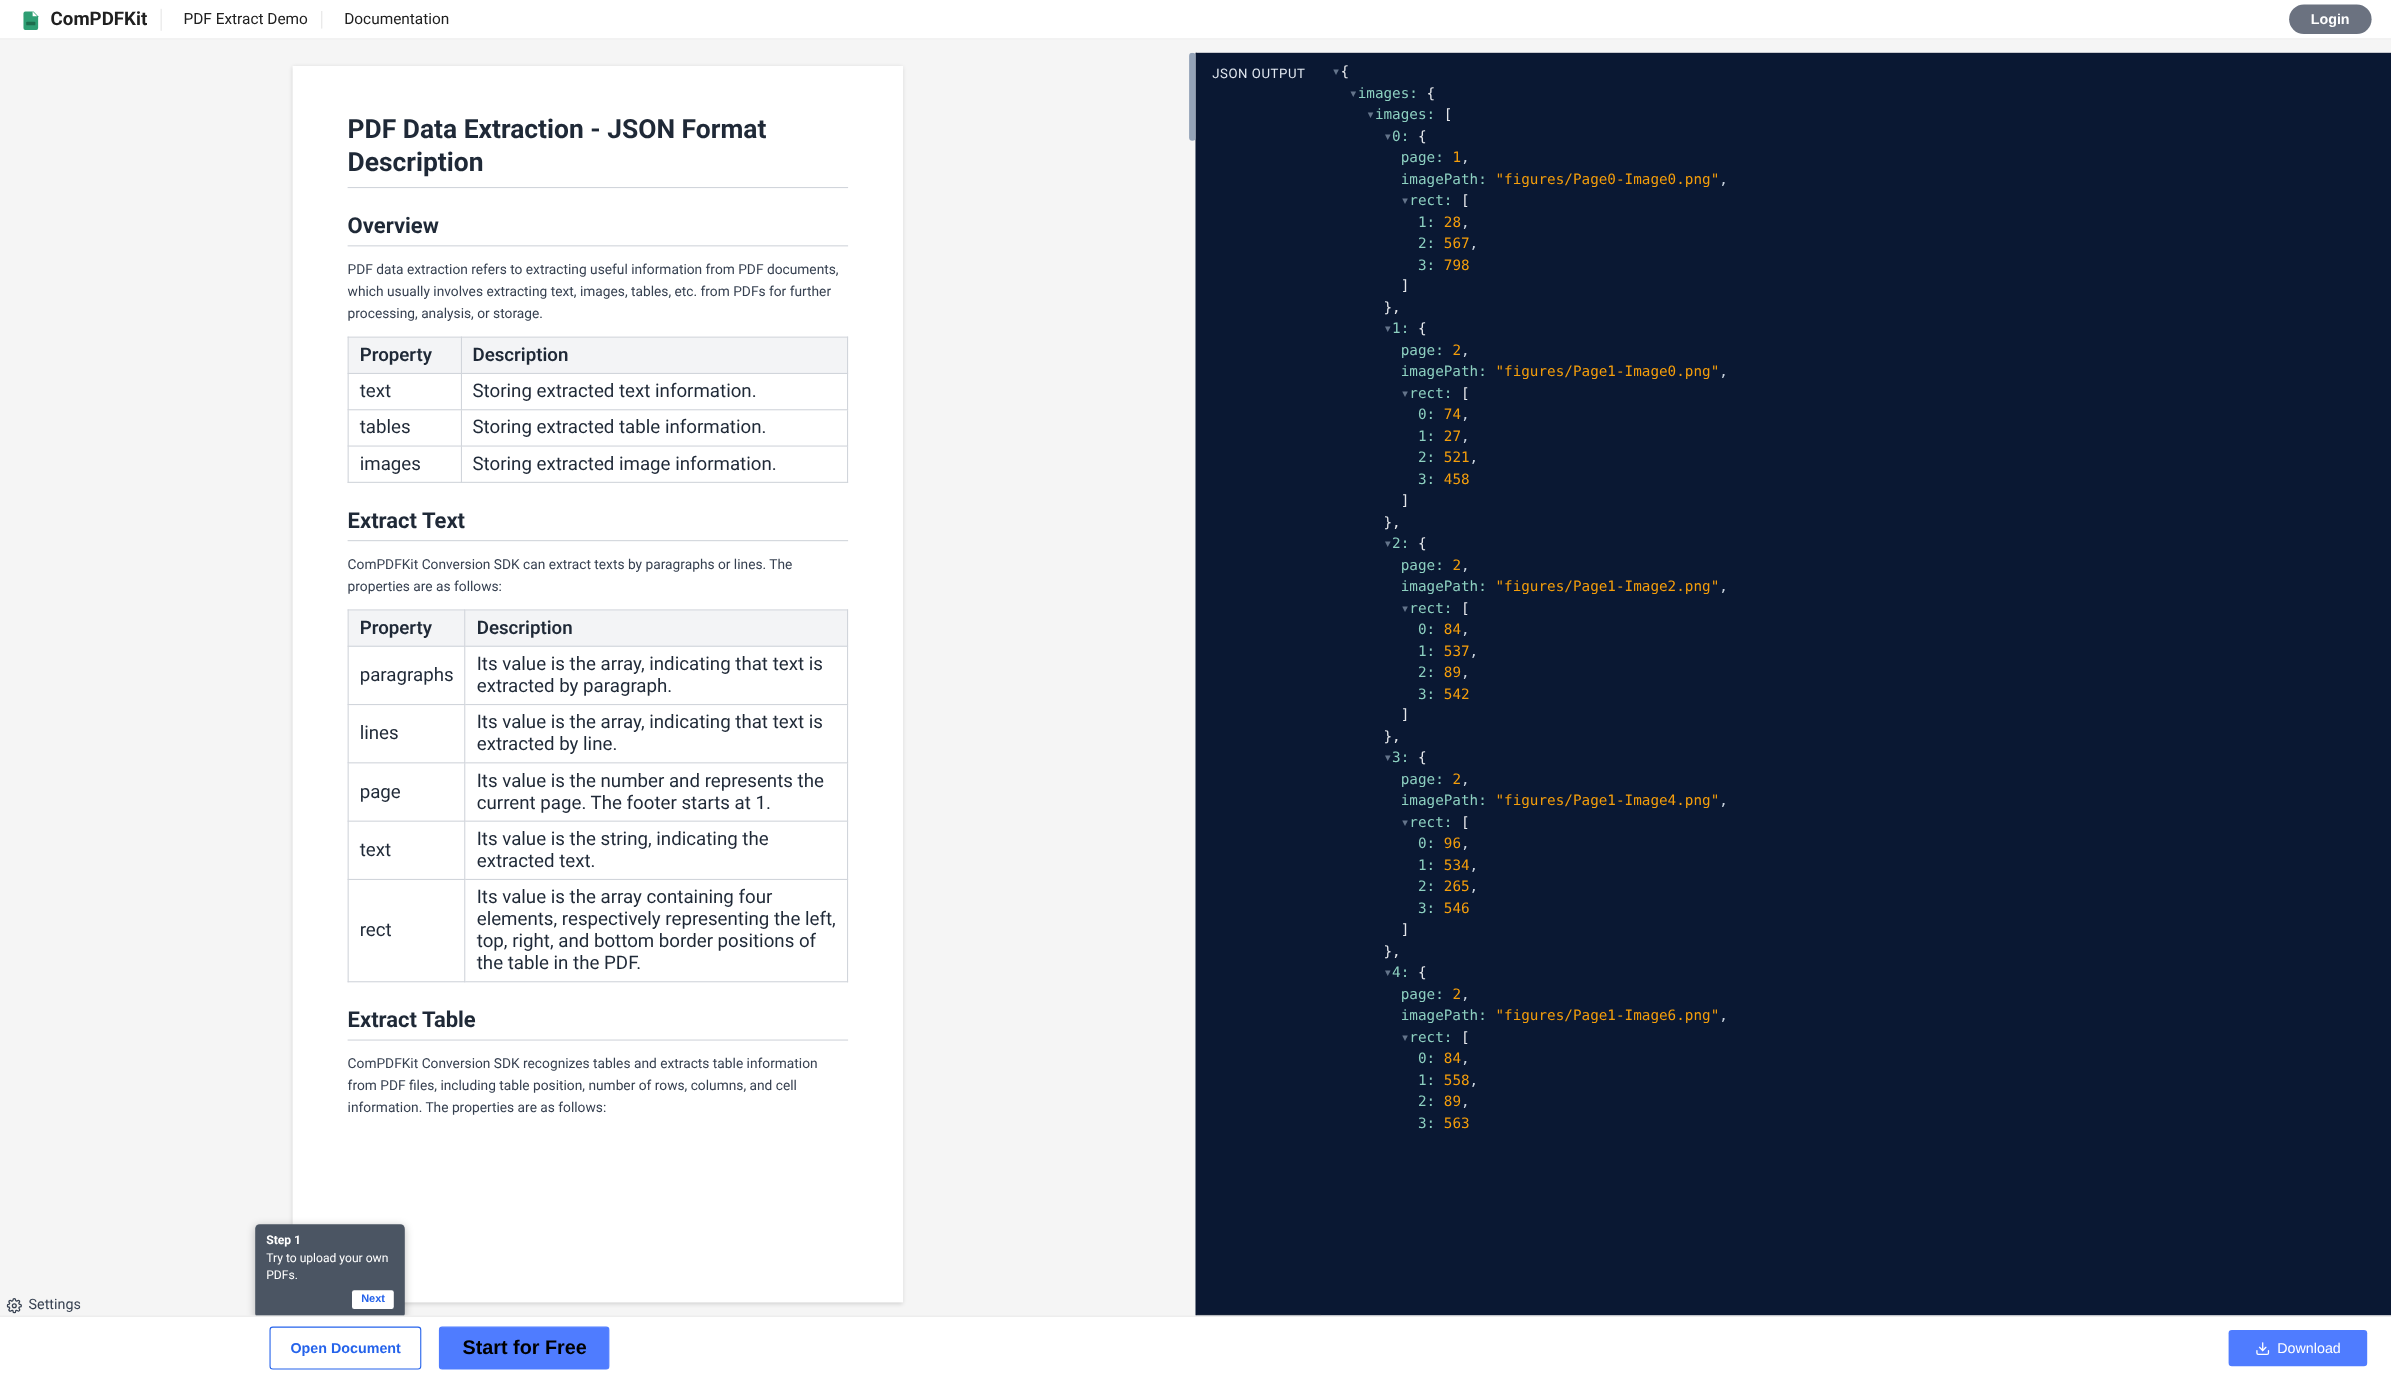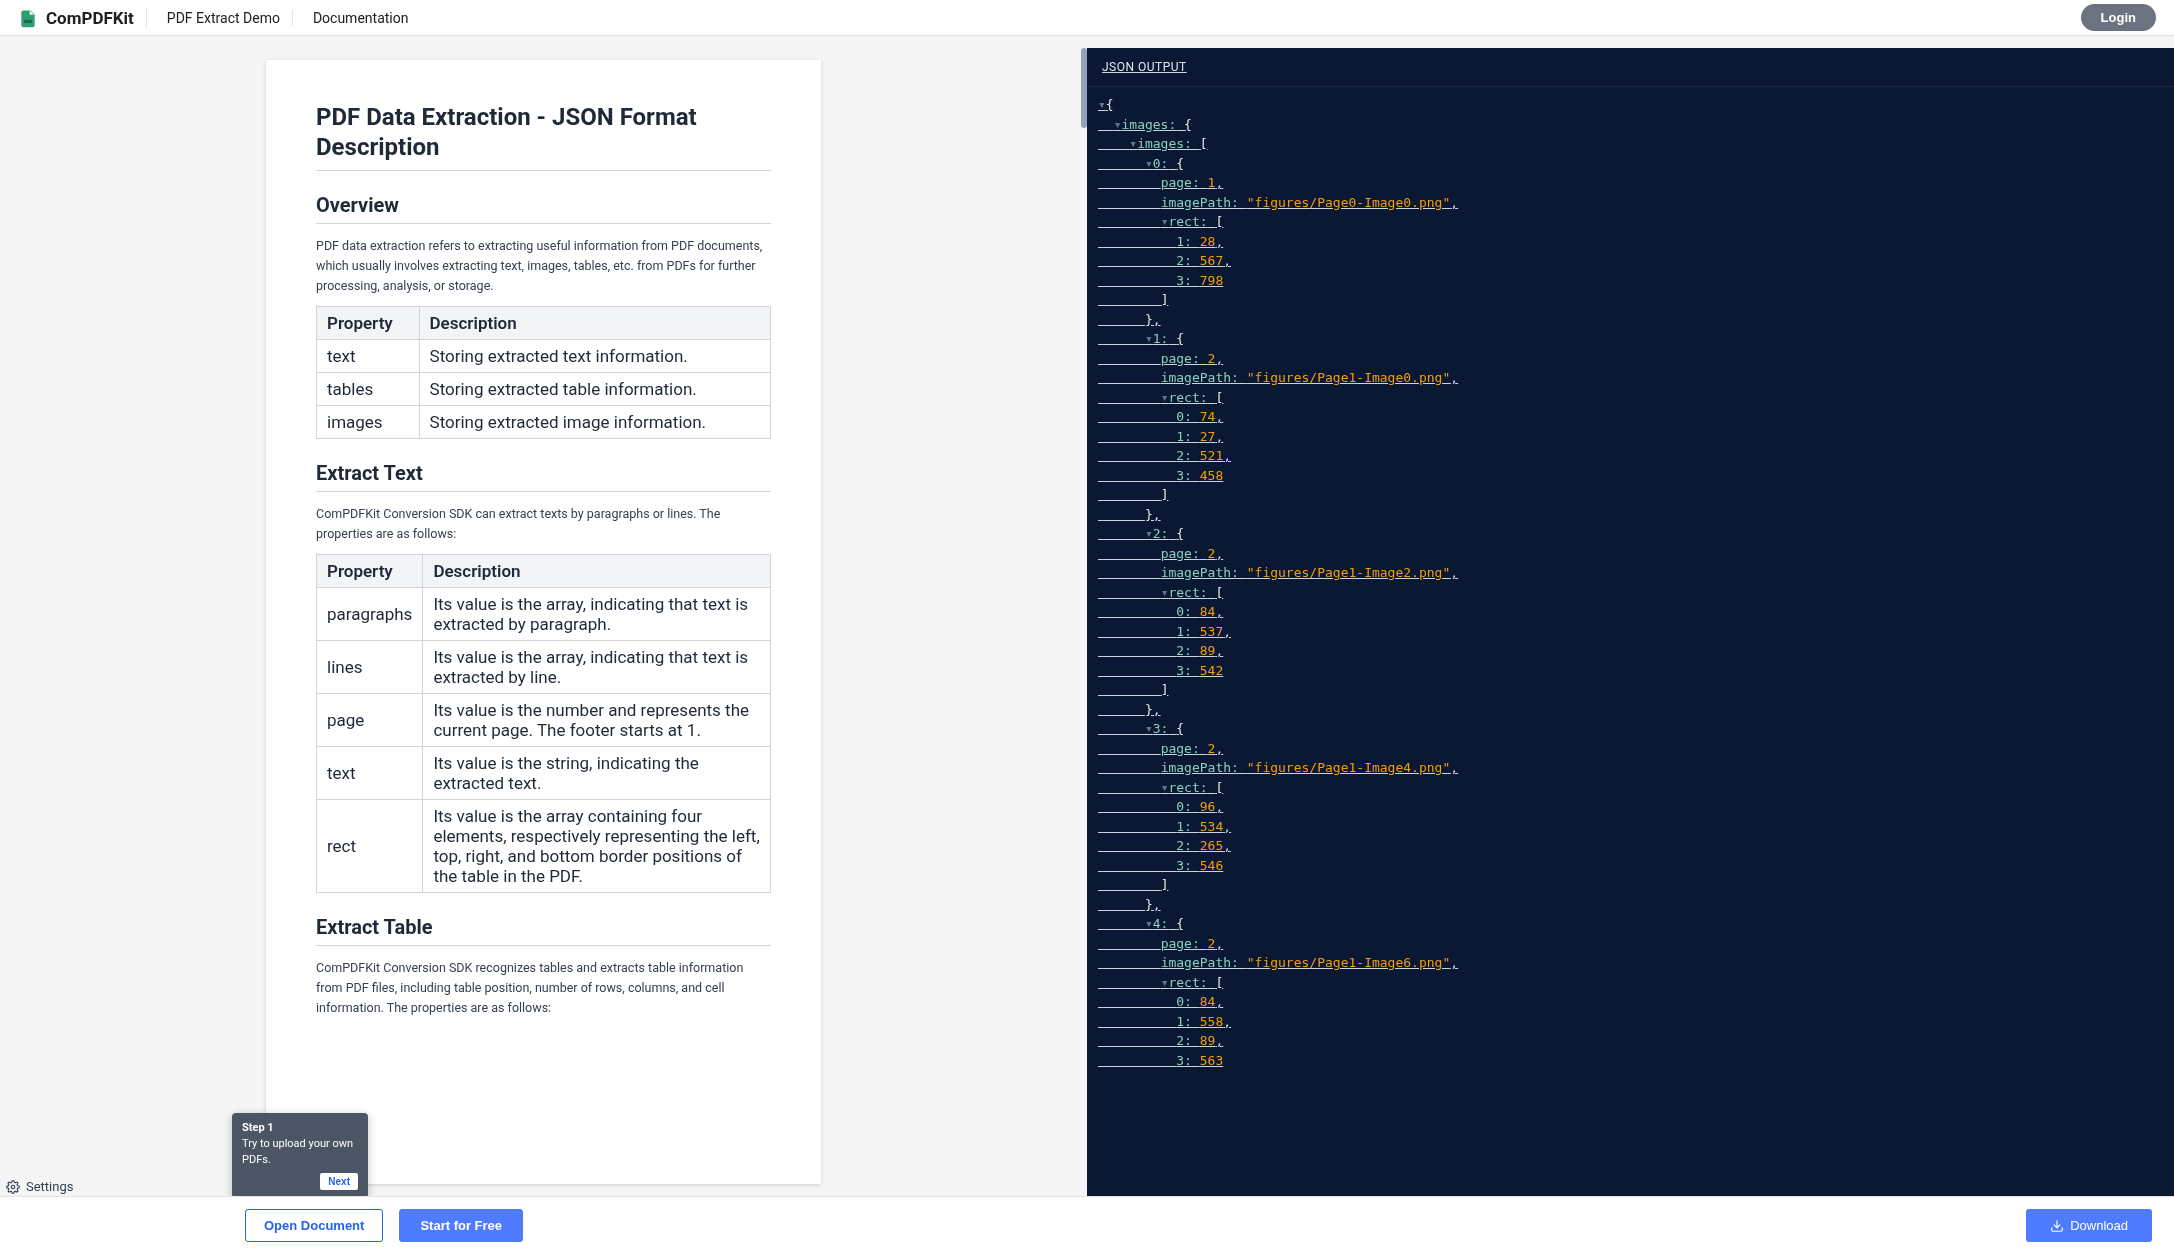--- a/index.html
+++ b/index.html
@@ -16,39 +16,39 @@
 .workspace { position: absolute; top: 48px; bottom: 58px; left: 0; right: 0; display: flex; }
 .doc-area { flex: 1; overflow: hidden auto; display: flex; justify-content: center; padding: 12px 0; position: relative; }
 .doc-page { width: 555px; background: #fff; box-shadow: 0 1px 4px rgba(0,0,0,0.15); padding: 42px 50px; color: #1f2937; }
 .doc-page h1 { font-size: 24px; font-weight: 700; line-height: 1.25; border-bottom: 1px solid #d1d5db; padding-bottom: 8px; margin-bottom: 22px; }
 .doc-page h2 { font-size: 20px; font-weight: 700; border-bottom: 1px solid #d1d5db; padding-bottom: 6px; margin-bottom: 12px; }
 .doc-page p { font-size: 12.5px; line-height: 1.6; margin-bottom: 10px; color: #374151; }
 .doc-table { width: 100%; border-collapse: collapse; margin-bottom: 22px; font-size: 17px; padding-left: 20px; }
 .doc-table th, .doc-table td { border: 1px solid #d1d5db; padding: 6px 10px; text-align: left; }
 .doc-table th { background: #f3f4f6; font-weight: 600; }
 
-.json-panel { width: 50%; background: #0a1833; color: #cbd5e1; display: flex; flex-direction: column; border-left: 1px solid #0a1833; overflow: hidden; text-decoration: underline; }
+.json-panel { width: 50%; background: #0a1833; color: #cbd5e1; display: flex; flex-direction: row; border-left: 1px solid #0a1833; overflow: hidden; }
 .json-header { padding: 12px 14px; font-size: 12px; letter-spacing: 0.5px; color: #e2e8f0; border-bottom: 1px solid #1e293b; }
 .json-body { flex: 1; overflow: auto; font-family: ui-monospace, SFMono-Regular, Menlo, Consolas, monospace; font-size: 13px; line-height: 1.5; padding: 8px 4px 8px 10px; }
 .json-body .line { white-space: pre; }
 .kn { color: #8dd0c0; }
 .br { color: #e5e7eb; }
 .num { color: #f59e0b; }
 .str { color: #f59e0b; }
 .ar { color: #64748b; }
 
 .settings-bar { position: absolute; left: 6px; bottom: 60px; display: flex; align-items: center; gap: 6px; font-size: 13px; color: #374151; cursor: pointer; }
 .settings-bar svg { width: 14px; height: 14px; }
 
 .cookie-badge { position: absolute; left: 8px; bottom: 8px; width: 32px; height: 32px; border-radius: 50%; background: #2d5642; display: flex; align-items: center; justify-content: center; color: #fff; font-size: 16px; box-shadow: 0 1px 3px rgba(0,0,0,0.3); }
 
 .bottombar { position: absolute; bottom: 0; left: 0; right: 0; height: 58px; background: #fff; border-top: 1px solid #e5e5e5; display: flex; align-items: center; justify-content: space-between; padding: 0 22px 0 245px; }
 .bottom-left { display: flex; gap: 16px; }
 .btn-outline { border: 1px solid #2563eb; color: #2563eb; background: #fff; padding: 8px 18px; font-size: 13px; font-weight: 600; border-radius: 3px; cursor: pointer; }
-.btn-primary { border: 1px solid #4f7cff; color: #ffffff; background: #4f7cff; padding: 8px 20px; font-size: 13px; font-weight: 600; border-radius: 3px; cursor: pointer; }
+.btn-primary { border: 1px solid #4f7cff; color: #000000; background: #4f7cff; padding: 8px 20px; font-size: 18px; font-weight: 600; border-radius: 3px; cursor: pointer; }
 .btn-download { border: none; color: #fff; background: #4f7cff; padding: 9px 24px; font-size: 13px; font-weight: 500; border-radius: 3px; cursor: pointer; display: inline-flex; align-items: center; gap: 6px; }
 .btn-download svg { width: 14px; height: 14px; stroke: #fff; }
 
 .tour-tip { position: absolute; left: 232px; bottom: 56px; width: 136px; background: #4b5563; color: #fff; border-radius: 4px; padding: 8px 10px 8px 10px; font-size: 11px; box-shadow: 0 2px 8px rgba(0,0,0,0.25); }
 .tour-tip::after { content: ""; position: absolute; bottom: -6px; left: 66px; width: 0; height: 0; border-left: 6px solid transparent; border-right: 6px solid transparent; border-top: 6px solid #4b5563; }
 .tour-tip .step { font-weight: 700; margin-bottom: 2px; }
 .tour-tip .msg { line-height: 1.4; margin-bottom: 6px; }
 .tour-tip .next { float: right; background: #fff; color: #2563eb; border: none; border-radius: 2px; font-size: 10px; padding: 3px 8px; cursor: pointer; font-weight: 600; }
 .tour-tip::before { content: ""; display: table; clear: both; }
 .scroll-track { position: absolute; right: 0; top: 0; width: 6px; height: 80px; background: #94a3b8; border-radius: 3px; }

